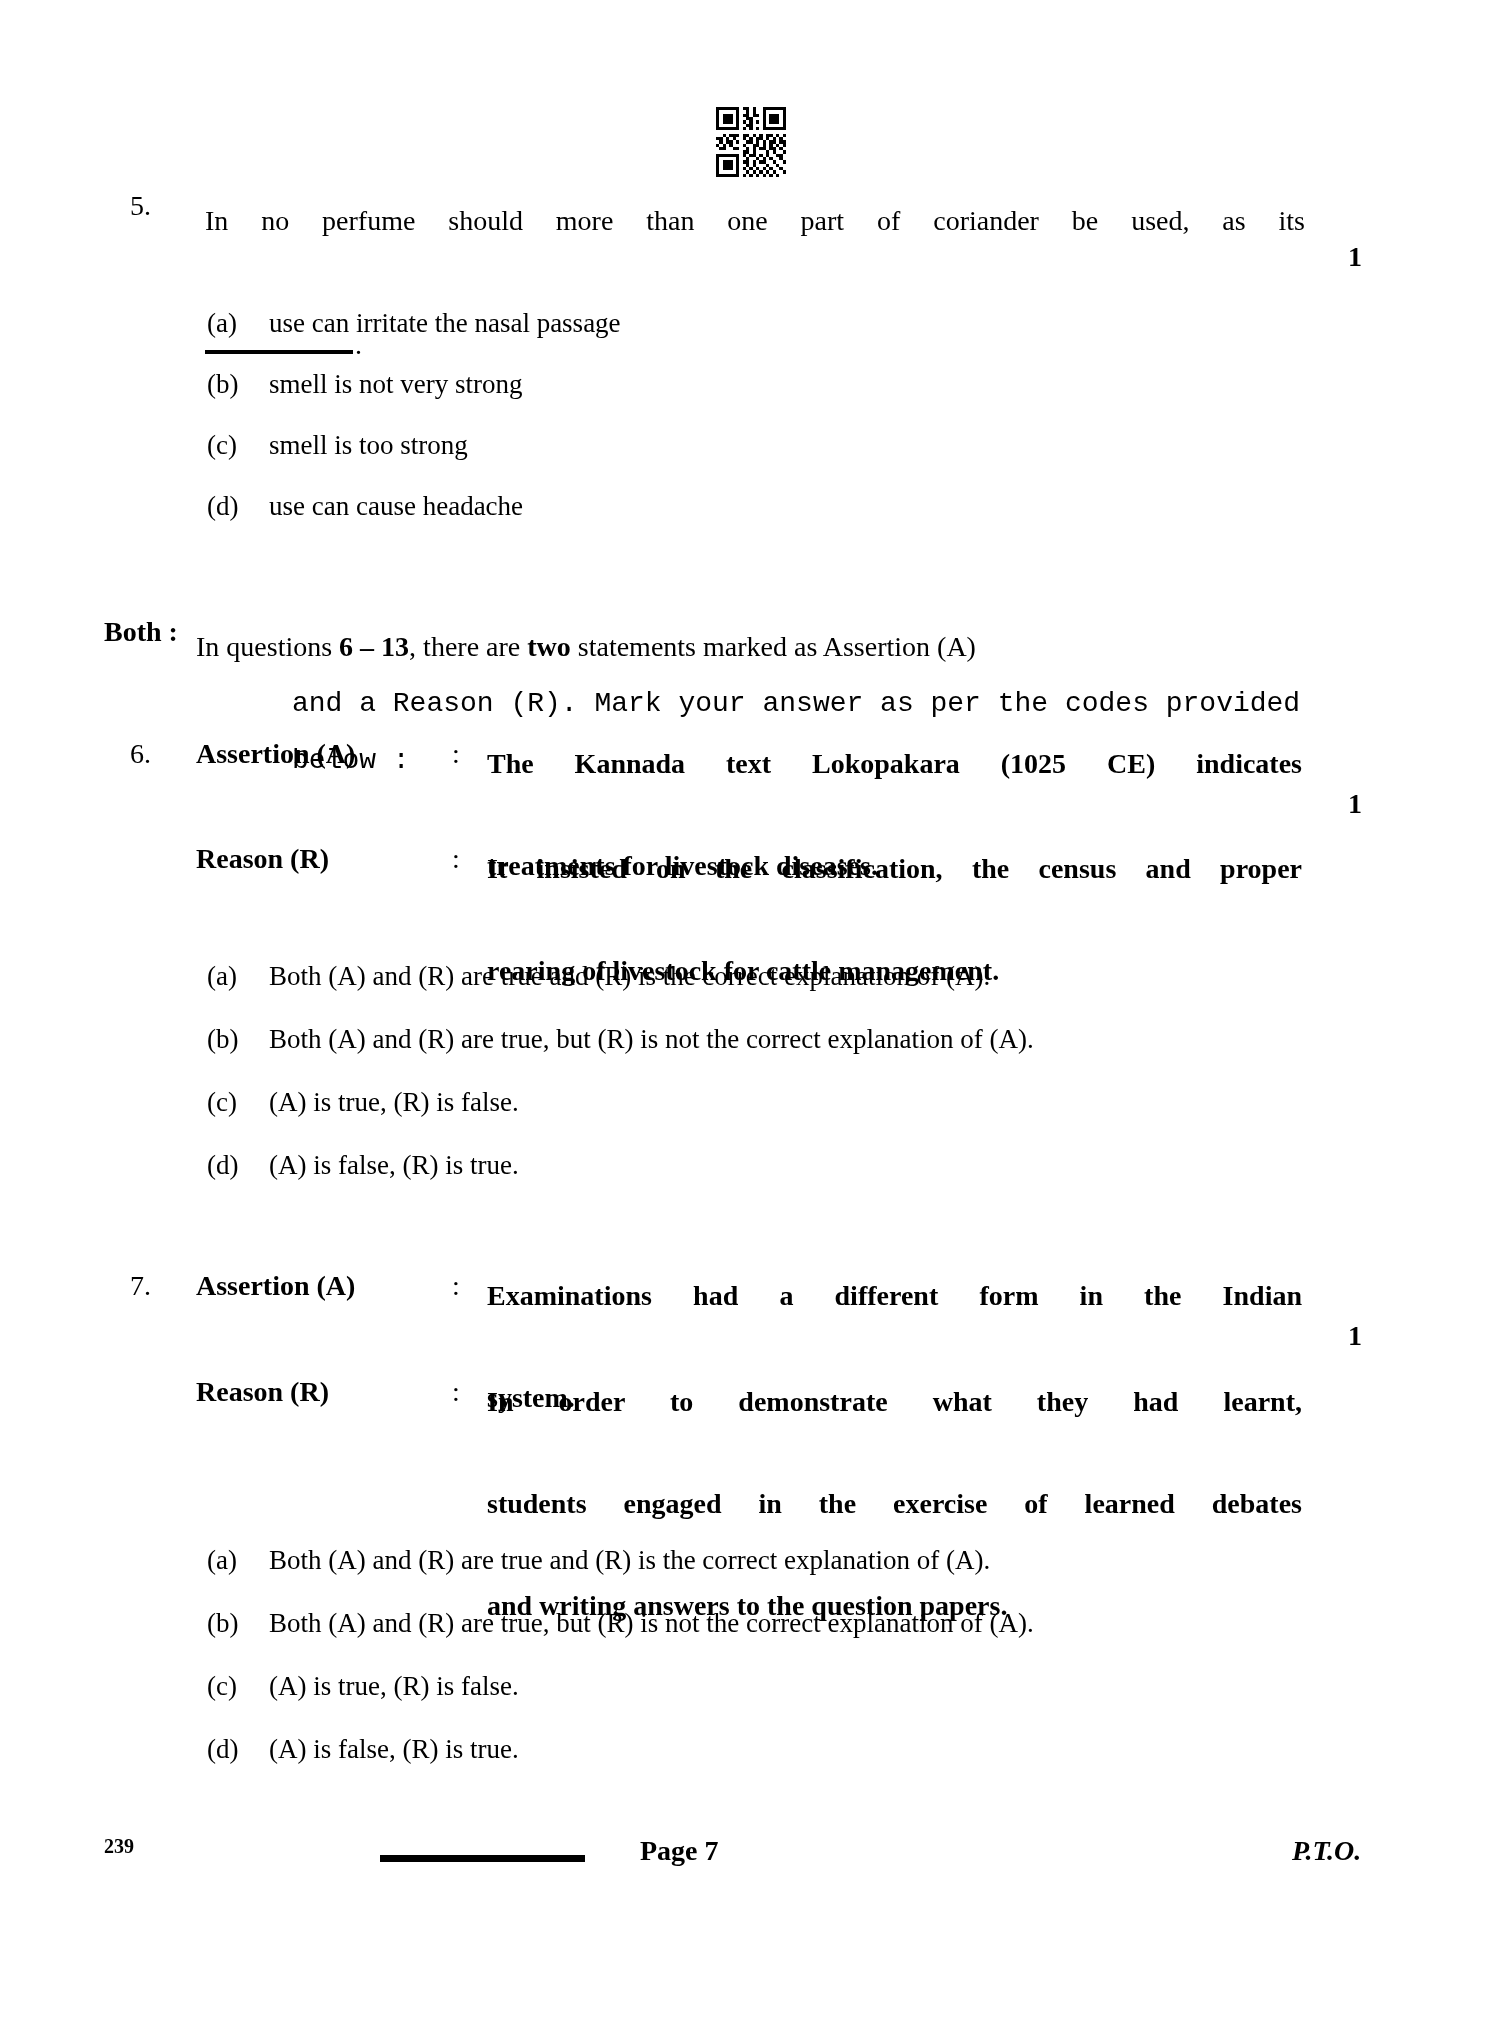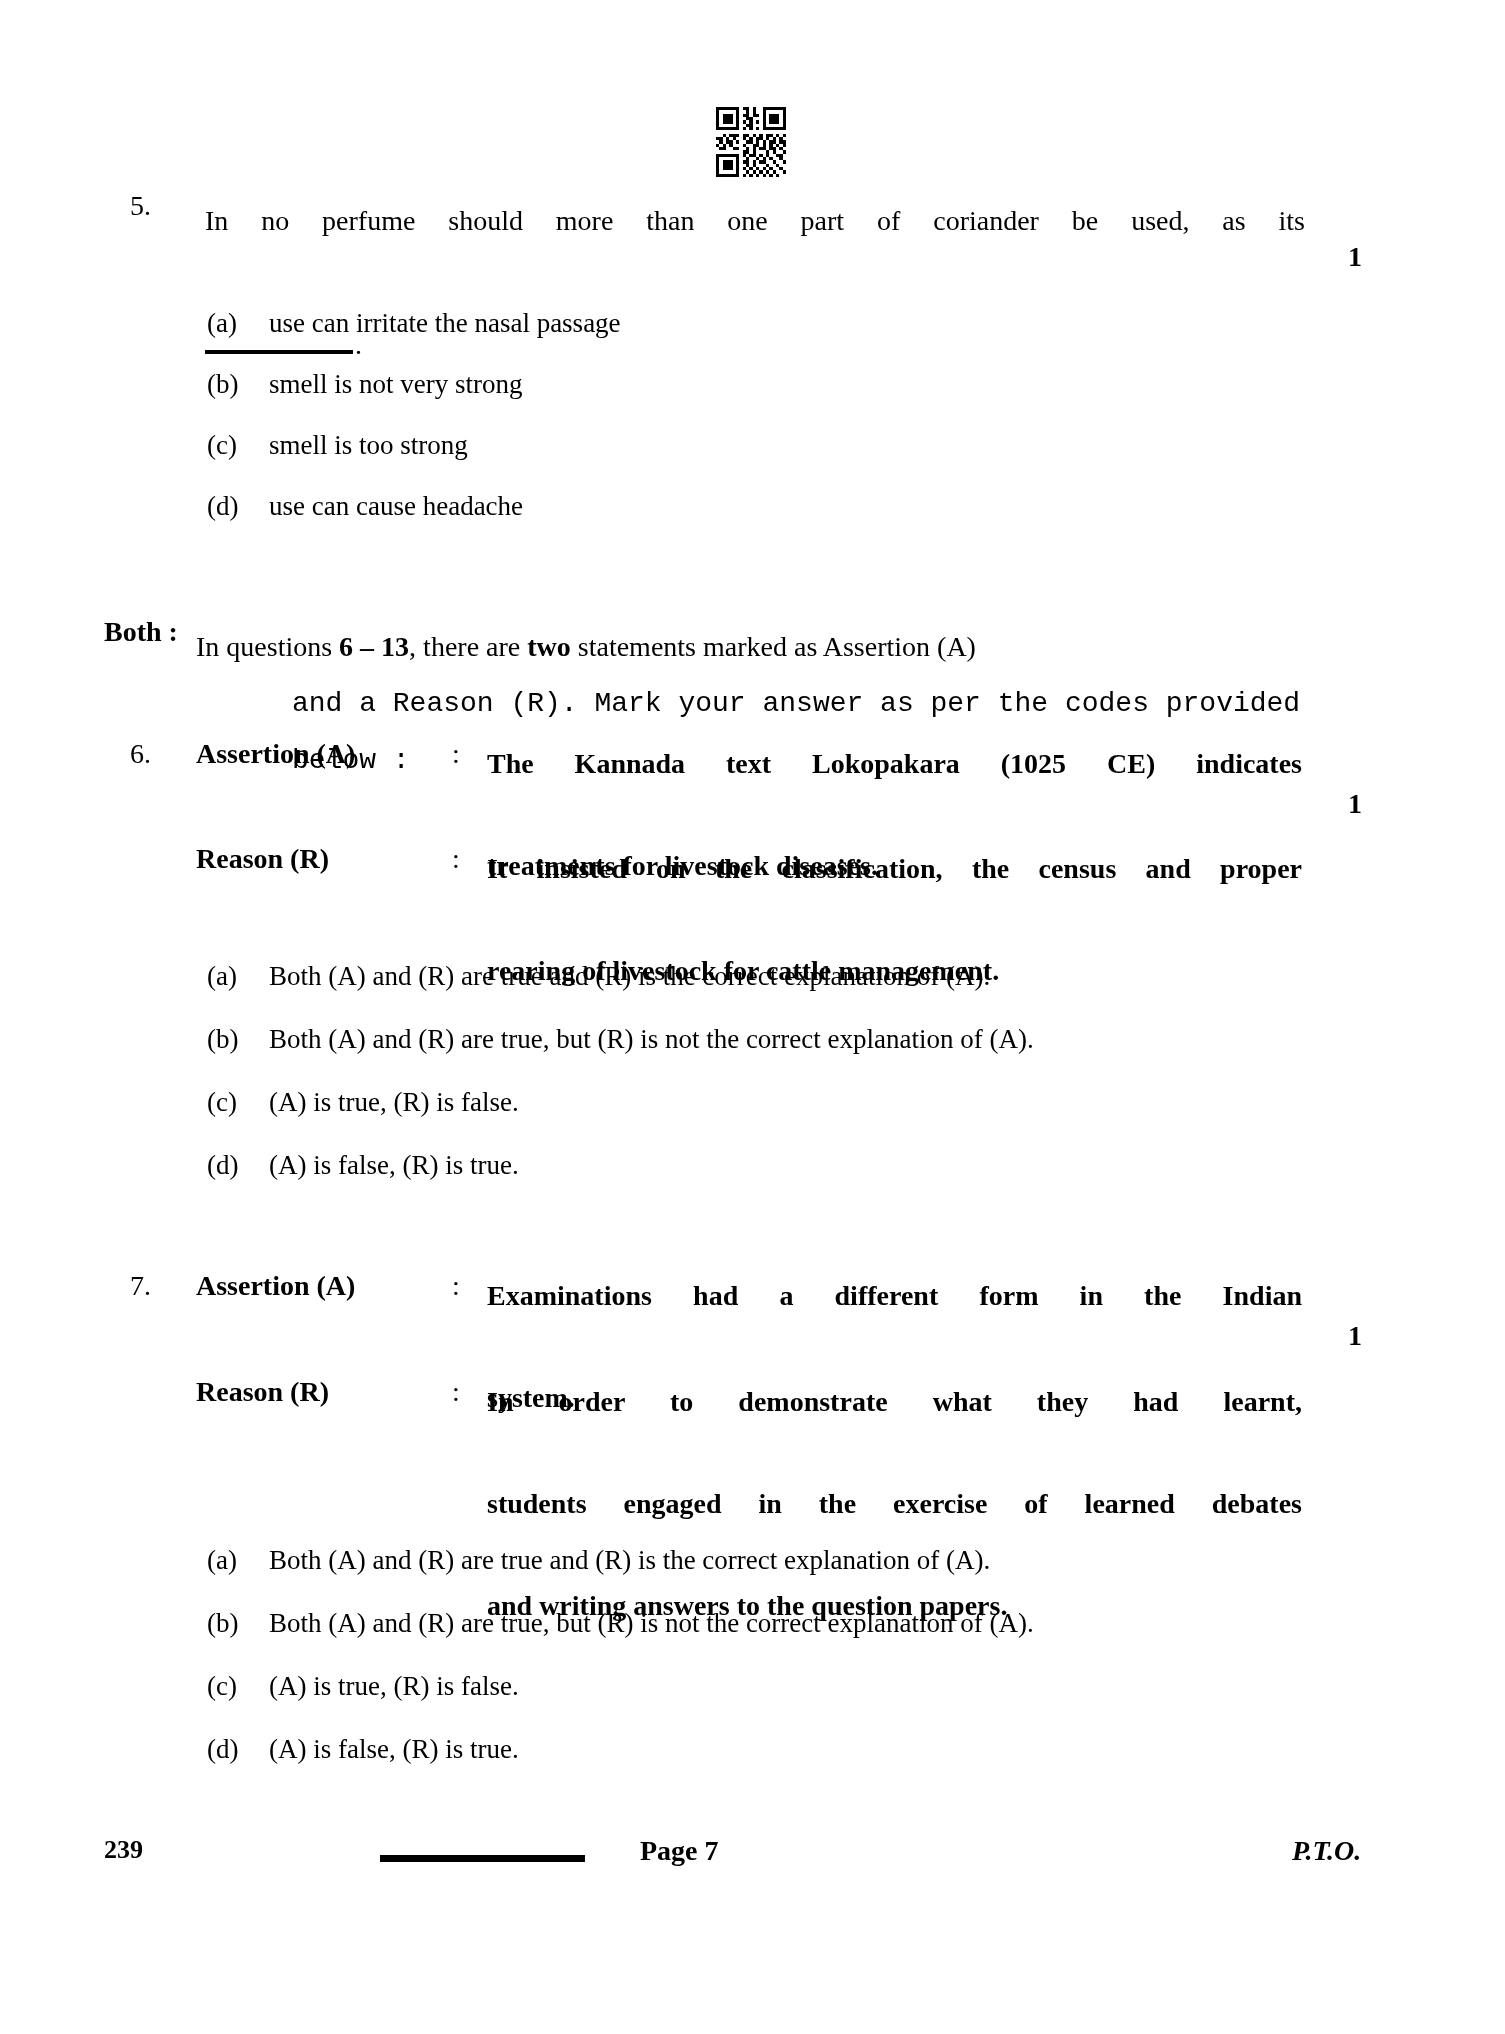--- a/index.html
+++ b/index.html
@@ -142,21 +142,21 @@
     position: absolute;
     left: 0;
     top: 1835px;
     width: 1505px;
     height: 40px;
   }
   .f-code {
     position: absolute;
     left: 104px;
     top: 0;
-    font-size: 26px;
+    font-size: 20px;
     font-weight: bold;
   }
   .f-rule {
     position: absolute;
     left: 380px;
     top: 20px;
     width: 205px;
     height: 7px;
     background: #000;
   }

